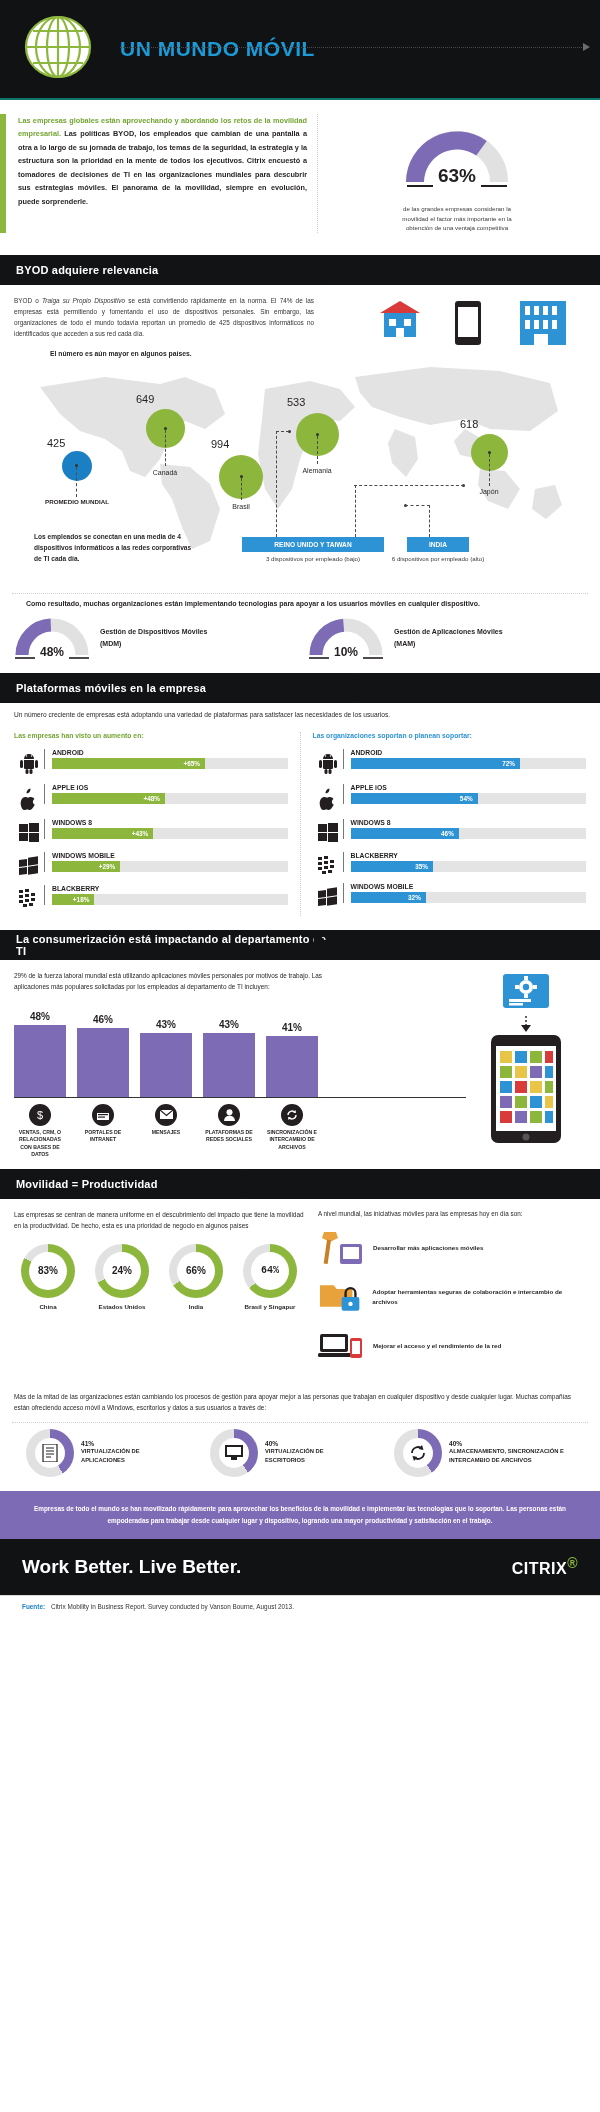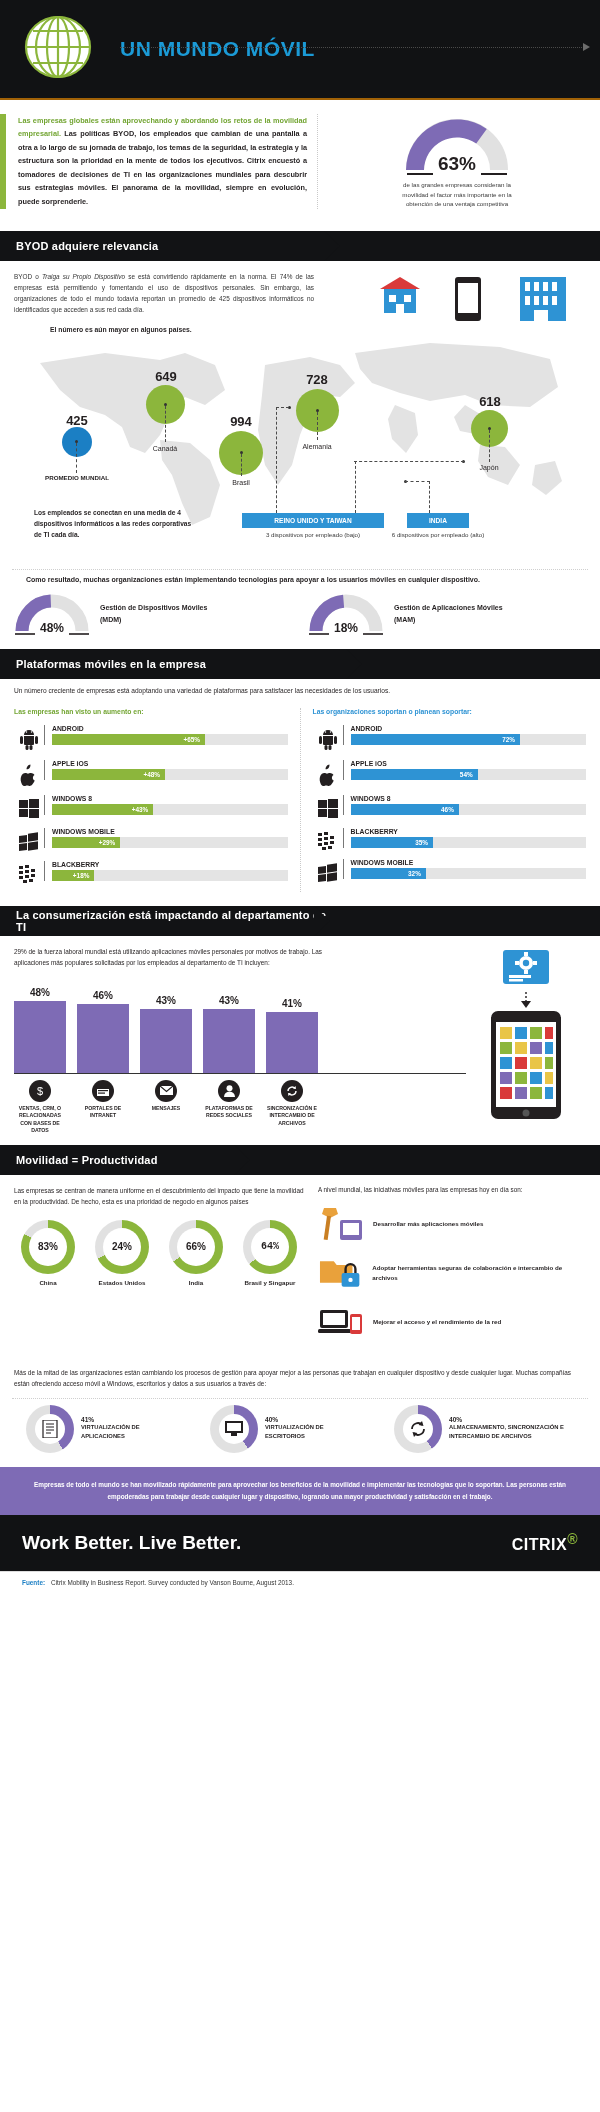--- a/index.html
+++ b/index.html
@@ -12,21 +12,21 @@
   }
   .page { width: 600px; position: relative; overflow: hidden; }
 
   
   .header {
     background: #111214;
     height: 100px;
     display: flex;
     align-items: center;
     position: relative;
-    border-bottom: 2px solid #a16207;
+    border-bottom: 2px solid #0f766e;
   }
   .globe { margin-left: 22px; }
   .header-title {
     color: #1b9ad6;
     font-size: 21px;
     font-weight: bold;
     letter-spacing: .5px;
     margin-left: 26px;
   }
   .header-dots {
@@ -62,21 +62,21 @@
   .intro-text .lead { color: #73a533; }
   .gauges { display: flex; flex: 1; justify-content: space-around; padding-left: 8px; }
   .gauge-block { text-align: center; width: 120px; }
   .gauge-cap {
     font-size: 6.2px;
     line-height: 1.55;
     color: #3a3a3a;
     margin-top: 4px;
     padding: 0 4px;
   }
-  .gauge-wrap { position: relative; width: 104px; height: 58px; margin: 4px auto; }
+  .gauge-wrap { position: relative; width: 104px; height: 58px; margin: 16px auto; }
   .gauge-val {
     position: absolute;
     left: 0; right: 0; bottom: 1px;
     font-size: 19px; font-weight: bold; color: #231f20;
     text-align: center;
   }
 
   
   .banner {
     background: #121315;
@@ -118,21 +118,21 @@
 
   .mapbox { position: relative; height: 210px; margin-top: 2px; }
   .bubble {
     position: absolute;
     border-radius: 50%;
     background: #8cb63c;
   }
   .bubble.blue { background: #1b7fc4; }
   .blabel {
     position: absolute;
-    font-size: 13px; font-weight: bold; text-align: center;
+    font-size: 11px; font-weight: normal; 
     width: 60px;
   }
   .bname {
     position: absolute;
     font-size: 7px; text-align: center; width: 70px; color: #231f20;
   }
   .bname.small { font-size: 6.2px; line-height:1.3; font-weight:bold;}
 
   .stem { position: absolute; border-left: 1px dashed #4a4a4a; }
   .dotpt { position: absolute; width: 3px; height: 3px; background: #333; border-radius: 50%; }
@@ -383,21 +383,21 @@
       <div class="stem" style="left:151px; top:71px; height:36px;"></div>
       <div class="bname" style="left:116px; top:110px;">Canadá</div>
 
       <div class="bubble" style="left:205px; top:96px; width:44px; height:44px;"></div>
       <div class="blabel" style="left:197px; top:79px;">994</div>
       <div class="dotpt" style="left:226px; top:116px;"></div>
       <div class="stem" style="left:227px; top:119px; height:22px;"></div>
       <div class="bname" style="left:192px; top:144px;">Brasil</div>
 
       <div class="bubble" style="left:282px; top:54px; width:43px; height:43px;"></div>
-      <div class="blabel" style="left:273px; top:37px;">728</div>
+      <div class="blabel" style="left:273px; top:37px;">533</div>
       <div class="dotpt" style="left:302px; top:74px;"></div>
       <div class="stem" style="left:303px; top:77px; height:28px;"></div>
       <div class="bname" style="left:268px; top:108px;">Alemania</div>
 
       <div class="bubble" style="left:457px; top:75px; width:37px; height:37px;"></div>
       <div class="blabel" style="left:446px; top:59px;">618</div>
       <div class="dotpt" style="left:474px; top:92px;"></div>
       <div class="stem" style="left:475px; top:95px; height:32px;"></div>
       <div class="bname" style="left:440px; top:129px;">Japón</div>
 
@@ -444,21 +444,21 @@
       </div>
     </div>
     <div class="mdm-item">
       <div class="sgauge">
         <svg width="76" height="42" viewBox="0 0 76 42">
           <path d="M8 38 A30 30 0 0 1 68 38" fill="none" stroke="#e1e1e1" stroke-width="13"></path>
           <path d="M8 38 A30 30 0 0 1 35.6 8.2" fill="none" stroke="#7e6bb5" stroke-width="13"></path>
           <line x1="1" y1="41" x2="21" y2="41" stroke="#231f20" stroke-width="1.6"></line>
           <line x1="55" y1="41" x2="75" y2="41" stroke="#231f20" stroke-width="1.6"></line>
         </svg>
-        <div class="sgauge-val">18%</div>
+        <div class="sgauge-val">10%</div>
       </div>
       <div class="mdm-label">
         <div>Gestión de Aplicaciones Móviles</div>
         <div>(MAM)</div>
       </div>
     </div>
   </div>
 
   <div class="band">
     <div class="band-inner">

